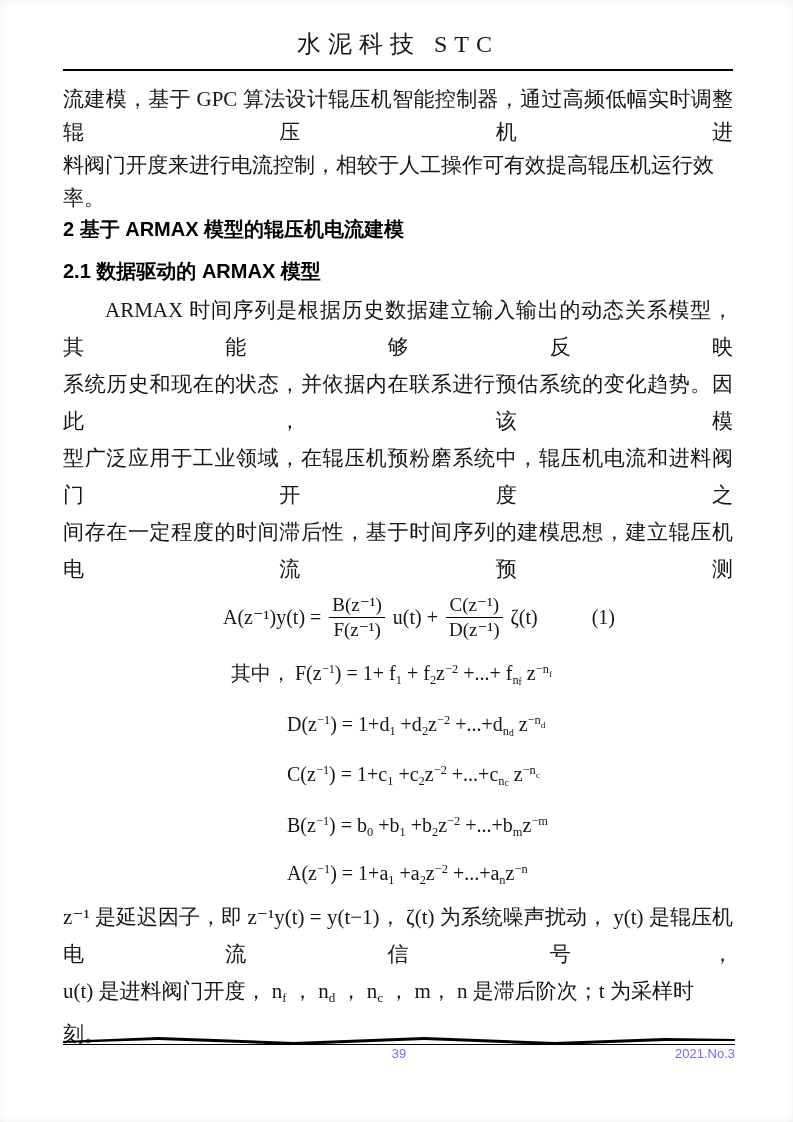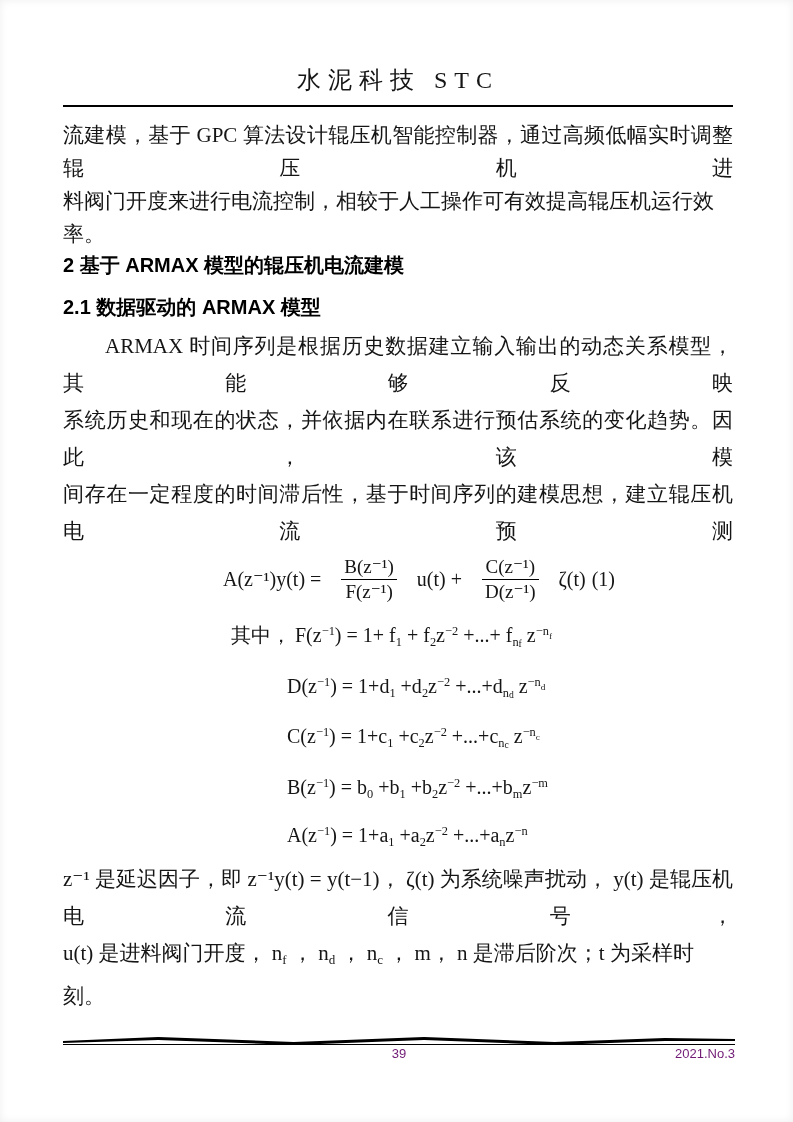--- a/index.html
+++ b/index.html
@@ -10,21 +10,21 @@
     background:#ffffff;
     color:#151515;
     font-family:"Liberation Serif","DejaVu Serif",serif;
     box-shadow: inset 0 0 8px rgba(0,0,0,0.07);
     overflow:hidden;
   }
   .content { padding:0 60px 0 63px; }
 
   
   .journal-title {
-    padding-top:64px;
+    padding-top:28px;
     text-align:center;
     font-size:24px;
     letter-spacing:7px;
     font-weight:500;
   }
   .header-rule {
     margin-top:9px;
     border:none;
     border-top:2px solid #000;
     height:0;
@@ -47,21 +47,21 @@
 
   
   .eq-row {
     position:relative;
     margin-top:2px;
     height:54px;
     padding-left:160px;
     font-size:20px;
     display:flex; align-items:center;
   }
-  .frac { display:inline-block; text-align:center; vertical-align:middle; margin:0 20px; font-size:19px; }
+  .frac { display:inline-block; text-align:center; vertical-align:middle; margin:0 8px; font-size:19px; }
   .frac .fn { display:block; padding:0 3px 1px; border-bottom:1.3px solid #000; line-height:22px; }
   .frac .fd { display:block; padding:1px 3px 0; line-height:22px; }
   .eq-label { position:absolute; right:118px; top:50%; transform:translateY(-50%); }
 
   
   .where-block { margin-top:6px; font-size:20px; }
   .where-line { line-height:38px; white-space:nowrap; }
   .where-first { padding-left:168px; }
   .where-rest  { padding-left:224px; }
   .where-prefix { margin-right:4px; }
@@ -74,21 +74,21 @@
   .m-pp { font-size:46%; vertical-align:0.35em; }
 
   .p3 { margin-top:0; }
 
   
   .footer { position:absolute; left:63px; right:58px; top:1036px; }
   .footer-rule-svg { display:block; width:100%; height:9px; }
   .footer-text {
     position:relative; height:18px; margin-top:1px;
     font-family:"Liberation Sans","DejaVu Sans",sans-serif;
-    font-size:13px; color:#701a75;
+    font-size:13px; color:#8b5cf6;
   }
   .page-number { position:absolute; left:50%; transform:translateX(-50%); }
   .issue-number { position:absolute; right:0;margin-left:22px; }
 </style>
 </head>
 <body>
 
 <div class="page">
   <div class="content">
 
@@ -100,20 +100,21 @@
       <div class="body-line">料阀门开度来进行电流控制，相较于人工操作可有效提高辊压机运行效率。</div>
     </div>
 
     <div class="h-sec h1-sec">2 基于 ARMAX 模型的辊压机电流建模</div>
 
     <div class="h-sec h2-sec">2.1 数据驱动的 ARMAX 模型</div>
 
     <div class="p2">
       <div class="body-line indent jl">ARMAX 时间序列是根据历史数据建立输入输出的动态关系模型，其能够反映</div>
       <div class="body-line jl">系统历史和现在的状态，并依据内在联系进行预估系统的变化趋势。因此，该模</div>
+      <div class="body-line jl">型广泛应用于工业领域，在辊压机预粉磨系统中，辊压机电流和进料阀门开度之</div>
       <div class="body-line jl">间存在一定程度的时间滞后性，基于时间序列的建模思想，建立辊压机电流预测</div>
     </div>
 
     <div class="eq-row">
       <span>A(z⁻¹)y(t) =</span>
       <span class="frac">
         <span class="fn">B(z⁻¹)</span>
         <span class="fd">F(z⁻¹)</span>
       </span>
       <span>u(t) +</span>

